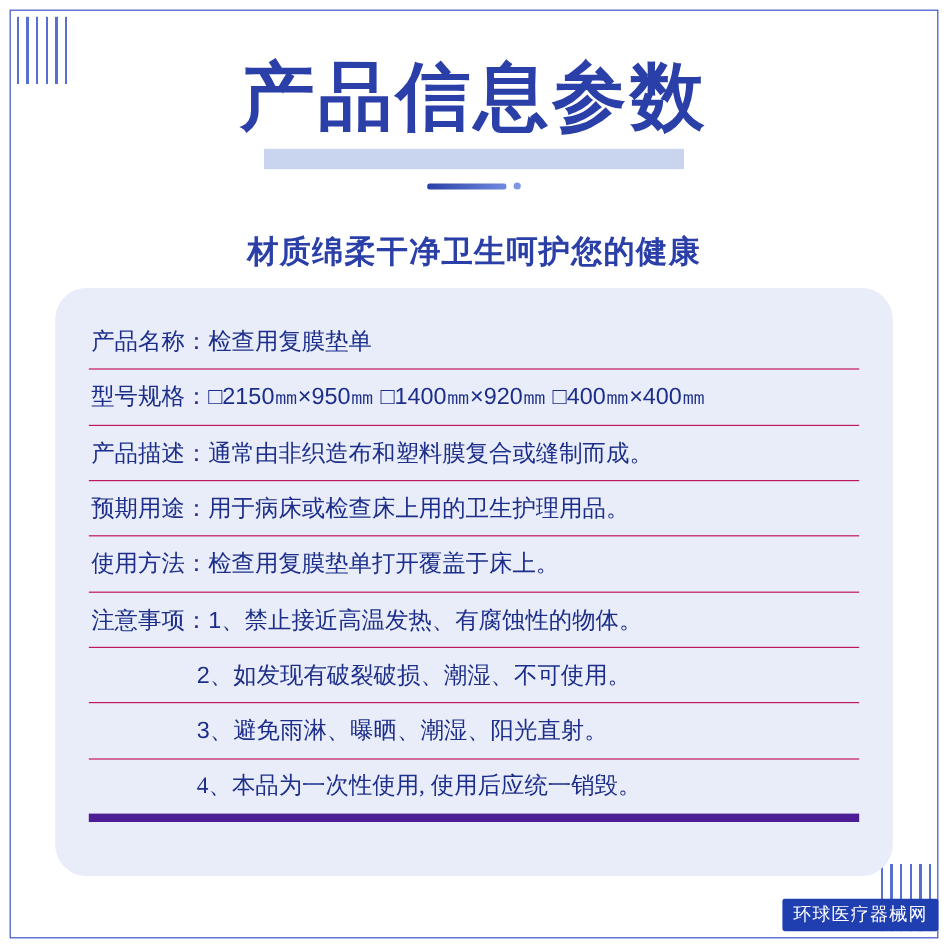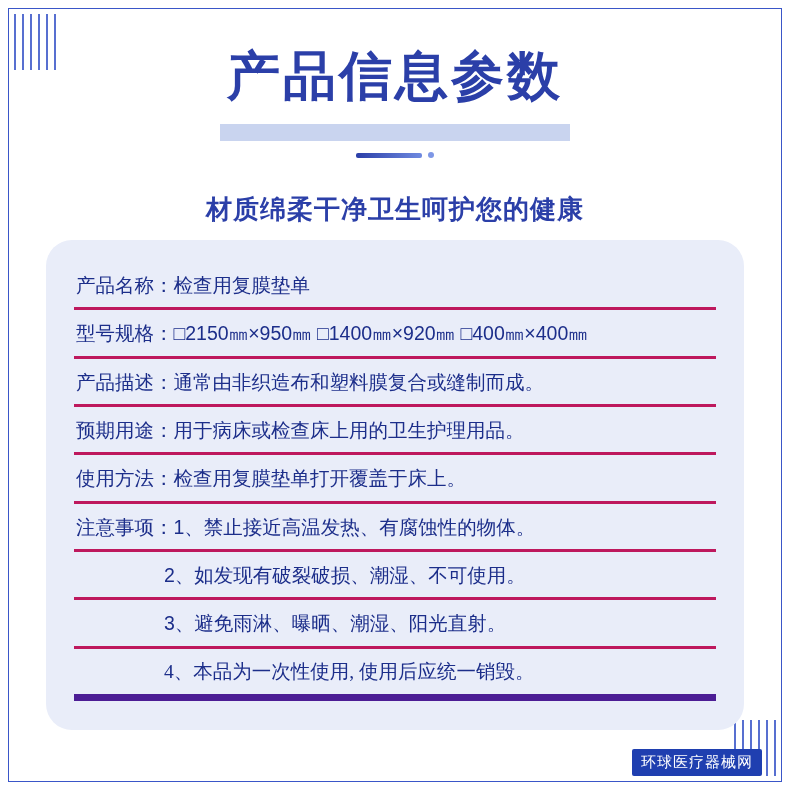--- a/index.html
+++ b/index.html
@@ -54,21 +54,21 @@
     position: absolute;
     top: 46px;
     left: 0;
     width: 790px;
     text-align: center;
   }
 
   .main-title {
     position: relative;
     display: inline-block;
-    font-size: 53px;
+    font-size: 62px;
     font-weight: bold;
     color: #2b3fa8;
     letter-spacing: 3px;
     line-height: 1.15;
     z-index: 2;
   }
   .title-highlight {
     position: absolute;
     left: 50%;
     transform: translateX(-50%);
@@ -128,21 +128,21 @@
   .rows {
     display: flex;
     flex-direction: column;
   }
 
   .row {
     position: relative;
     display: flex;
     align-items: baseline;
     padding: 10px 2px 9px 2px;
-    border-bottom: 3px solid #be185d;
+    border-bottom: 1px solid #be185d;
     font-size: 19.5px;
     color: #1c2e8a;
     line-height: 1.35;
     min-height: 26px;
   }
   .row:last-child { border-bottom: 7px solid #4c1d95; font-family: Liberation Serif, serif; }
 
   .row .label {
     flex: 0 0 auto;
     font-weight: normal;
@@ -155,21 +155,21 @@
     white-space: nowrap;
   }
   .row.indent .value {
     padding-left: 88px;
   }
 
   .checkbox-text { letter-spacing: 0px; }
 
   .watermark {
     position: absolute;
-    right: 28px;
+    right: 8px;
     bottom: 14px;
     background: #1f3fb0;
     color: #ffffff;
     font-size: 15px;
     padding: 4px 9px;
     letter-spacing: 1px;
     border-radius: 2px;
   }
 </style>
 </head>

